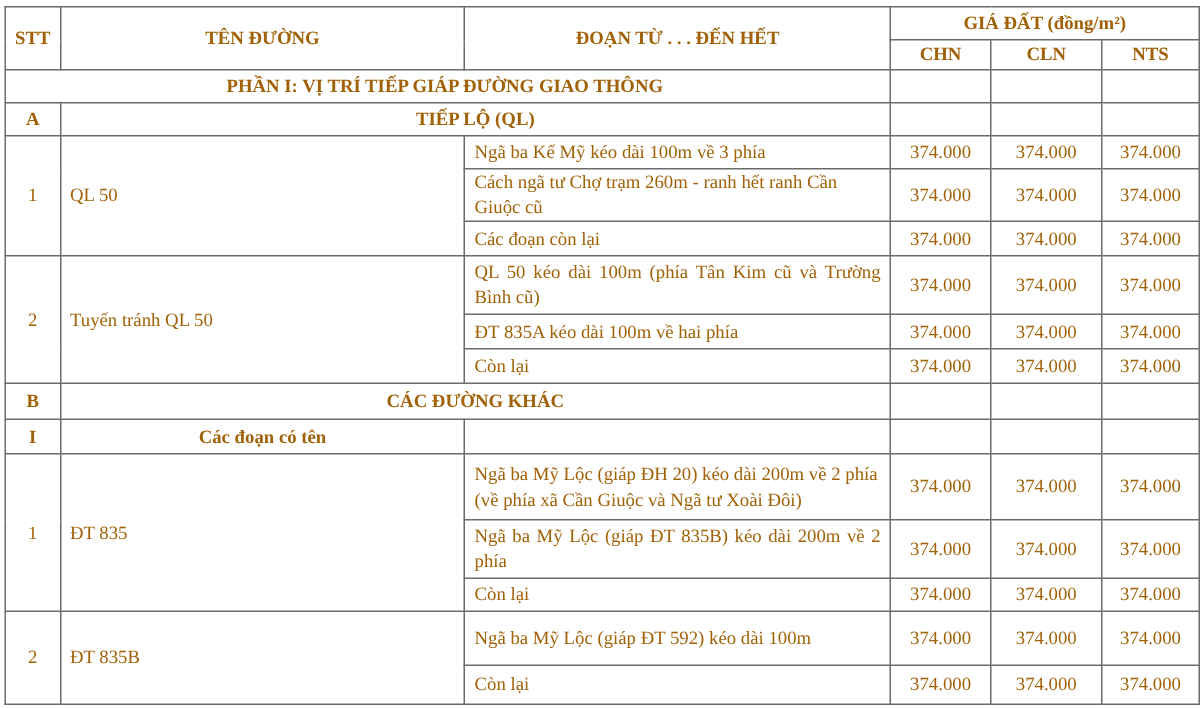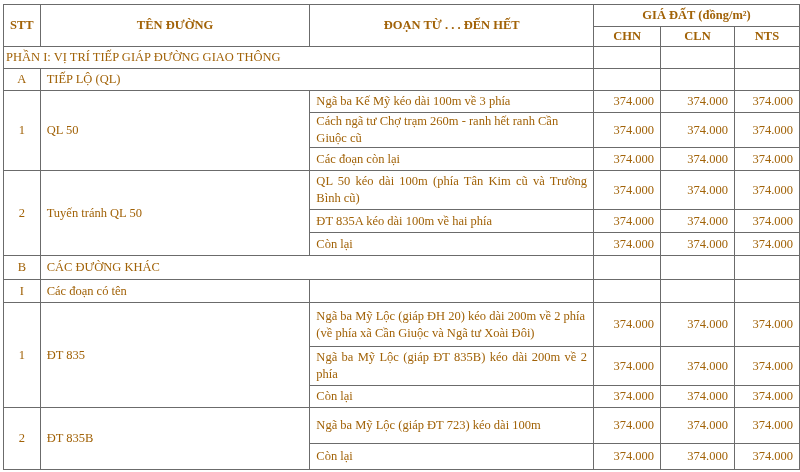--- a/index.html
+++ b/index.html
@@ -13,23 +13,23 @@
       table-layout: fixed;
     }
     .price-table td, .price-table th {
       border: 1px solid #6b6b6b;
       padding: 0 6px;
       vertical-align: middle;
       line-height: 17px;
     }
     .price-table th { font-weight: bold; text-align: center; }
     .c { text-align: center; }
-    .b { font-weight: normal; }
+    .b { font-weight: bold; text-align: center; }
     .just { text-align: justify; margin-left: 34px; }
-    .num { text-align: right; padding: 0; }
+    .num { text-align: center; padding: 0; }
   </style>
 </head>
 <body>
 
 <table class="price-table">
   <colgroup>
     <col style="width:35px">
     <col style="width:270px">
     <col style="width:284px">
     <col style="width:67px">
@@ -139,21 +139,21 @@
   <tr style="height:22px">
     <td>Còn lại</td>
     <td class="num">374.000</td>
     <td class="num">374.000</td>
     <td class="num">374.000</td>
   </tr>
 
   <tr style="height:36px">
     <td rowspan="2" class="c">2</td>
     <td rowspan="2">ĐT 835B</td>
-    <td>Ngã ba Mỹ Lộc (giáp ĐT 723) kéo dài 100m</td>
+    <td>Ngã ba Mỹ Lộc (giáp ĐT 592) kéo dài 100m</td>
     <td class="num">374.000</td>
     <td class="num">374.000</td>
     <td class="num">374.000</td>
   </tr>
   <tr style="height:26px">
     <td>Còn lại</td>
     <td class="num">374.000</td>
     <td class="num">374.000</td>
     <td class="num">374.000</td>
   </tr>

